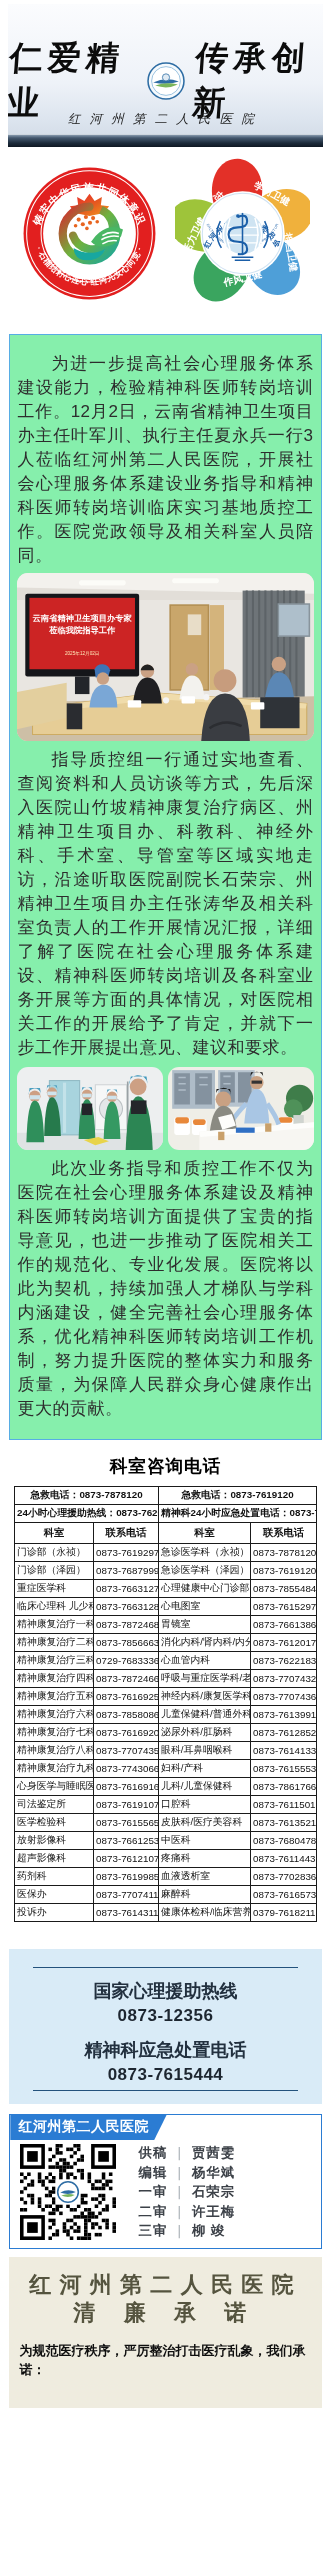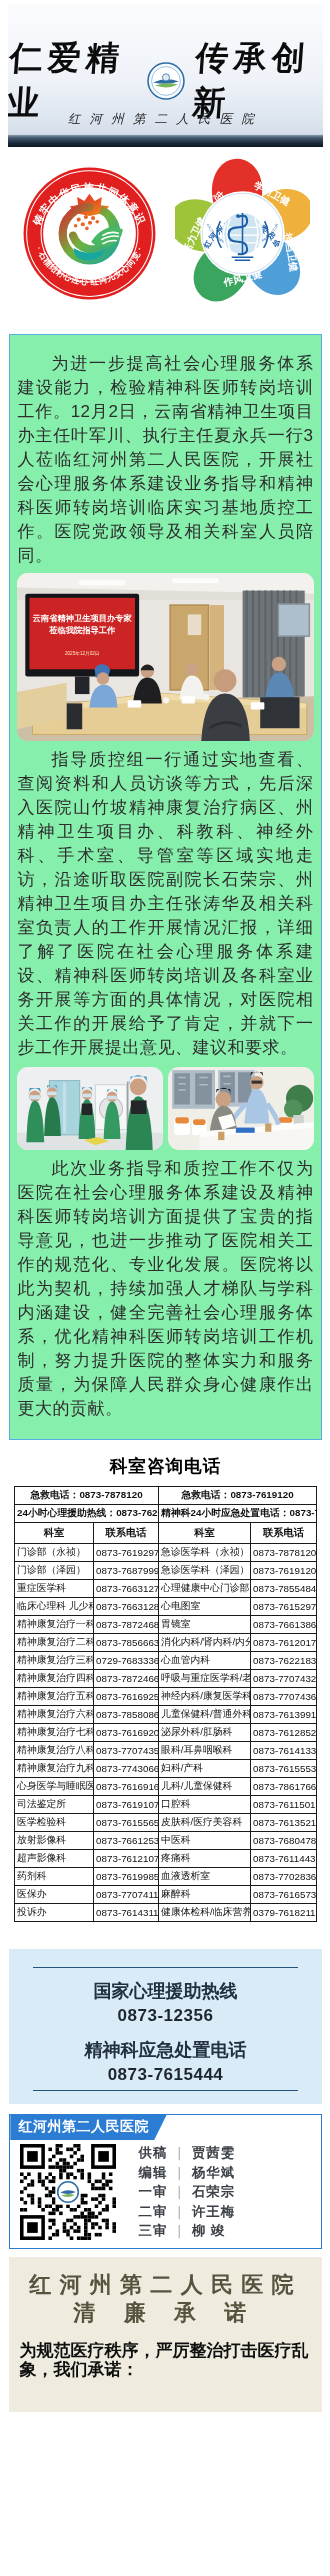--- a/index.html
+++ b/index.html
@@ -65,21 +65,21 @@
   .credits{margin-left:23px;}
   .credit-line{font-size:13.4px;color:#3c4148;font-weight:bold;line-height:19.6px;letter-spacing:1px;}
   .credit-div{color:#8b949c;padding:0 5.2px;font-weight:normal;}
 
   
   .pledge{margin:8.3px 9.3px 8.3px;background:#efecdf;padding:13.4px 10.3px 15.5px;}
   .pledge-t1{text-align:center;font-family:"Liberation Serif","DejaVu Serif",serif;
     font-size:22px;font-weight:bold;color:#55543f;letter-spacing:8.3px;line-height:27px;}
   .pledge-t2{text-align:center;font-family:"Liberation Serif","DejaVu Serif",serif;
     font-size:22px;font-weight:bold;color:#55543f;letter-spacing:11.4px;line-height:27px;margin-top:1px;}
-  .pledge-intro{margin-top:15.5px;font-size:17px;font-weight:bold;color:#0e0e0e;line-height:19px;}
+  .pledge-intro{margin-top:15.5px;font-size:13px;font-weight:bold;color:#0e0e0e;line-height:19px;}
 </style>
 </head>
 <body>
 
 <div class="page">
 
   <div class="banner">
     <div class="banner-row">
       <span class="callig">仁爱精业</span>
       <svg class="banner-logo" viewBox="0 0 74 74">

